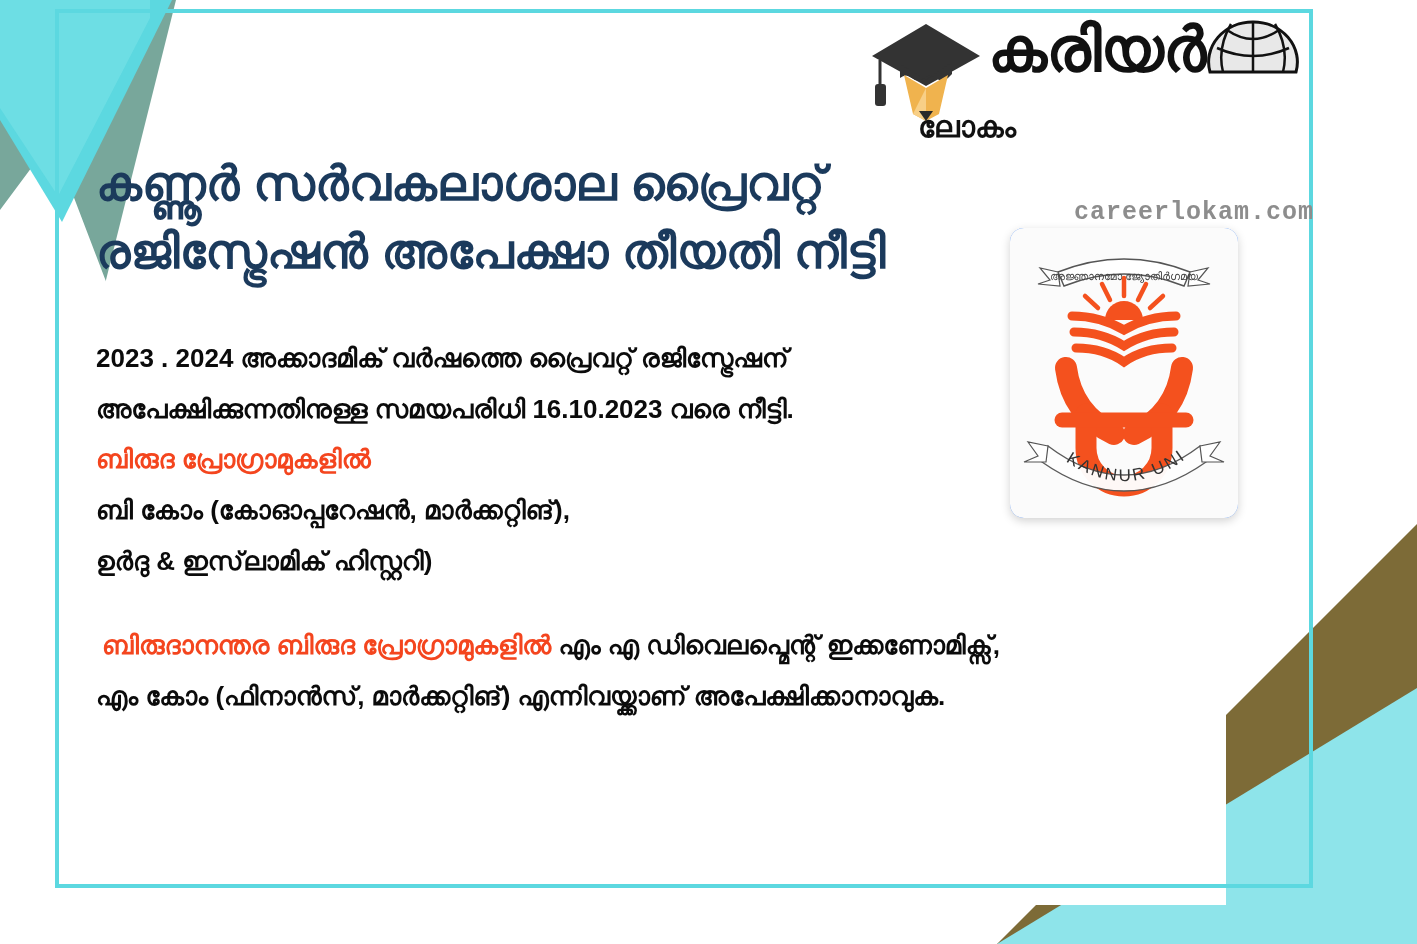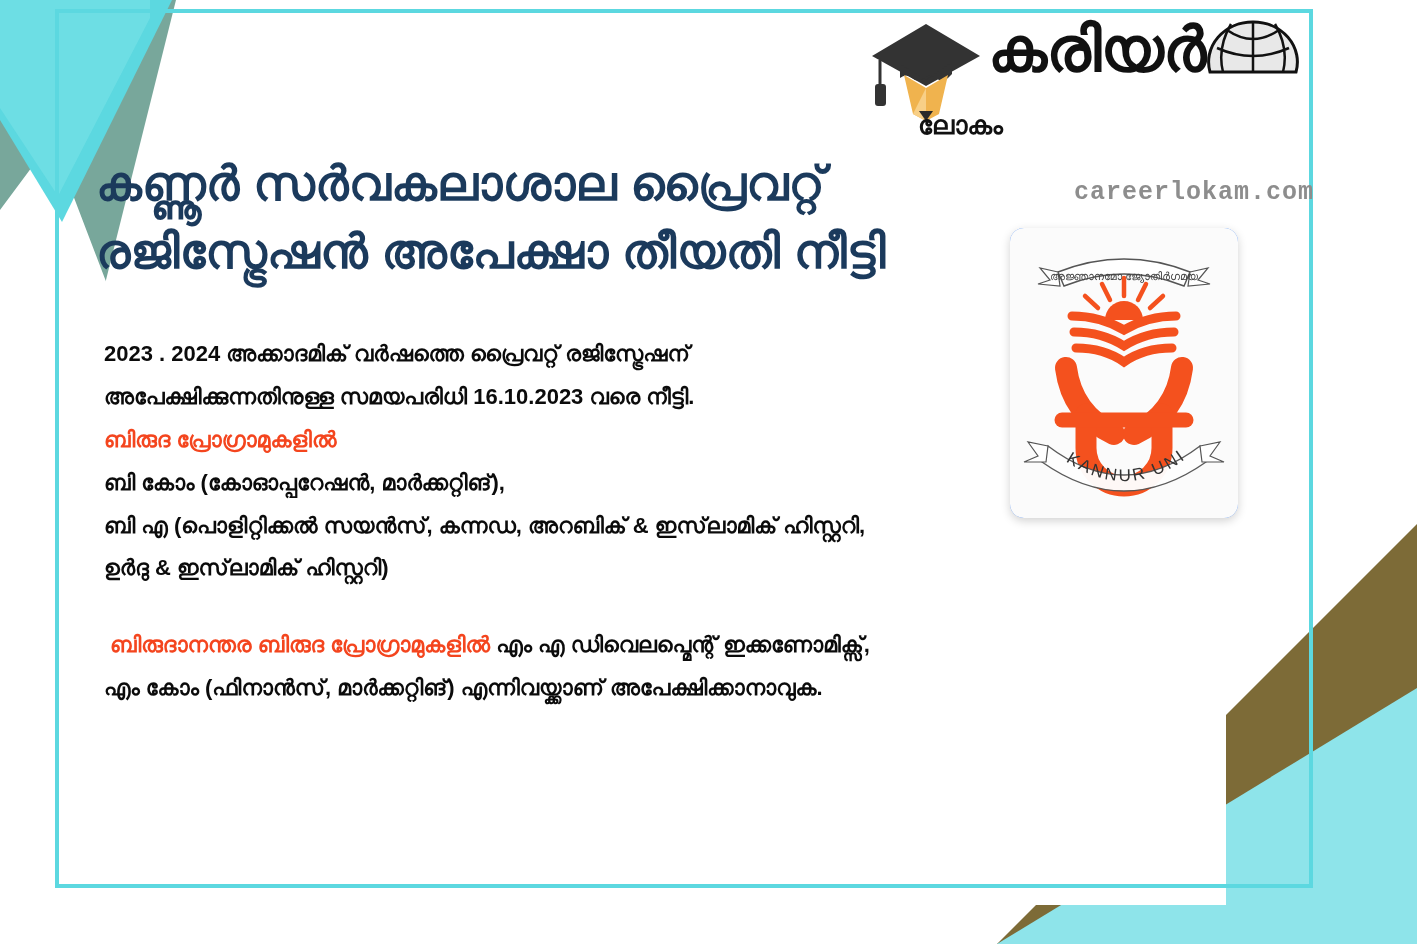--- a/index.html
+++ b/index.html
@@ -100,35 +100,35 @@
     font-size: 62px;
     font-weight: 700;
     color: #111111;
     line-height: 0.95;
     letter-spacing: -1px;
     white-space: nowrap;
   }
   .brand-globe { width: 92px; height: 62px; margin-left: 2px; }
   .brand-mal-sub {
     font-family: "Liberation Sans", sans-serif;
-    font-size: 26px;
+    font-size: 30px;
     font-weight: 700;
     color: #111111;
     margin-left: -70px;
     margin-top: -6px;
     line-height: 1;
     white-space: nowrap;
   }
   .brand-url {
     font-family: "Liberation Mono", monospace;
     font-size: 25px;
     font-weight: 700;
     color: #8d8d8d;
     letter-spacing: 1px;
-    margin-top: 2px;
+    margin-top: 18px;
     margin-left: 86px;
     white-space: nowrap;
   }
 
   
   .headline {
     position: absolute;
     left: 96px; top: 150px;
     width: 900px;
     color: #1b3a5c;
@@ -147,23 +147,23 @@
     background: #3b82f6;
     border-radius: 14px;
     box-shadow: 0 3px 10px rgba(0,0,0,0.18);
     overflow: hidden;
   }
   .seal svg { display: block; width: 100%; height: 100%; }
 
   
   .body-copy {
     position: absolute;
-    left: 104px; top: 333px;
+    left: 96px; top: 333px;
     width: 1060px;
-    font-size: 22px;
+    font-size: 26px;
     font-weight: 700;
     color: #0b0b0b;
     line-height: 1.95;
   }
   .body-copy p { margin: 0; }
   .spacer { height: 34px; }
   .accent { color: #f4451e; margin-left: 6px; }
   .ug-head { color: #f4451e; }
 
   
@@ -257,21 +257,20 @@
         <textPath href="#sealArc" startOffset="8%">KANNUR UNIVERSITY</textPath>
       </text>
     </svg>
   </div>
 
   <div class="body-copy">
     <p>2023 .  2024 അക്കാദമിക് വർഷത്തെ പ്രൈവറ്റ് രജിസ്ട്രേഷന്</p>
     <p>അപേക്ഷിക്കുന്നതിനുള്ള സമയപരിധി 16.10.2023 വരെ നീട്ടി.</p>
     <p class="ug-head">ബിരുദ പ്രോഗ്രാമുകളിൽ</p>
     <p>ബി കോം (കോഓപ്പറേഷൻ, മാർക്കറ്റിങ്),</p>
-    <p>ബി എ (പൊളിറ്റിക്കൽ സയൻസ്, കന്നഡ, അറബിക് &amp; ഇസ്‌ലാമിക് ഹിസ്റ്ററി,</p>
     <p>ഉർദു &amp; ഇസ്‌ലാമിക് ഹിസ്റ്ററി)</p>
     <div class="spacer"></div>
     <p><span class="accent">ബിരുദാനന്തര ബിരുദ പ്രോഗ്രാമുകളിൽ</span><span> എം എ ഡിവെലപ്മെന്റ് ഇക്കണോമിക്സ്,</span></p>
     <p>എം കോം (ഫിനാൻസ്, മാർക്കറ്റിങ്) എന്നിവയ്ക്കാണ് അപേക്ഷിക്കാനാവുക.</p>
   </div>
 
 
 </div>
 
 </body></html>

